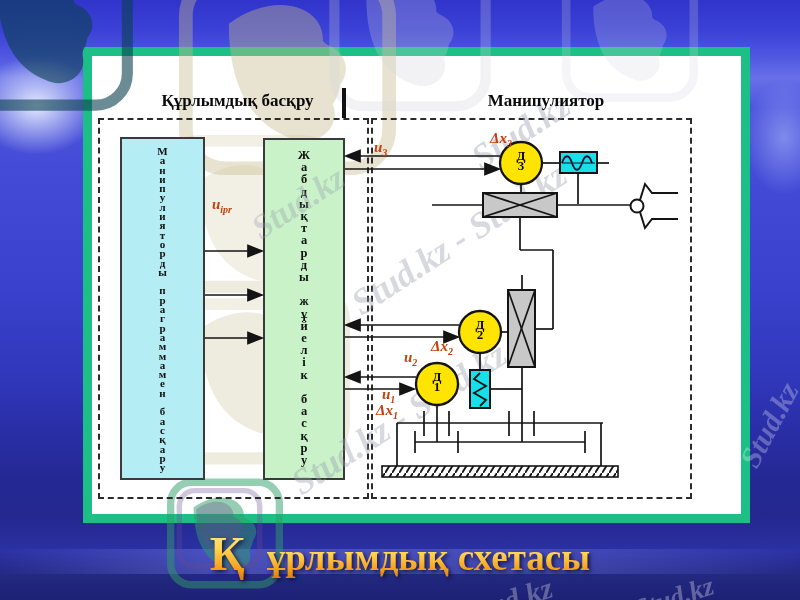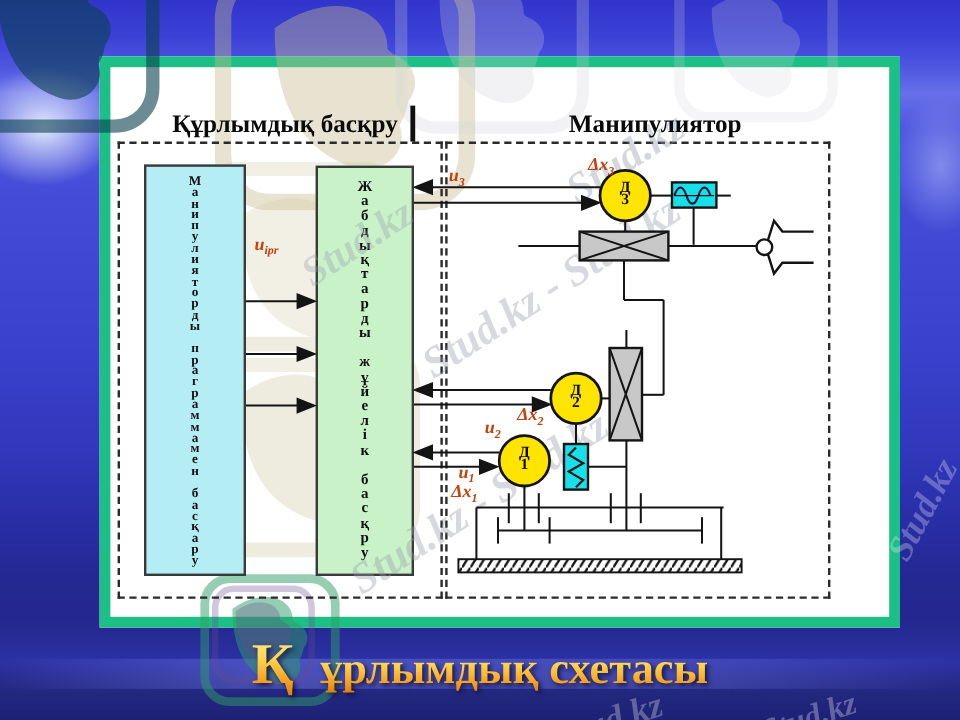--- a/index.html
+++ b/index.html
@@ -30,21 +30,21 @@
 
   .vbox{position:absolute;z-index:3;border:2px solid #3a3a3a;box-sizing:border-box;}
   #program-box{left:120px;top:137px;width:85px;height:343px;background:#b4edf4;}
   #system-box{left:263px;top:138px;width:82px;height:342px;background:#c9f2c9;}
 
   .vtext{white-space:pre-line;text-align:center;font-weight:bold;color:#101010;
          font-family:"Liberation Serif","DejaVu Serif",serif;}
   #program-box .vtext{font-size:11px;line-height:9.3px;padding-top:8px;}
   #system-box .vtext{font-size:12.5px;line-height:12.2px;padding-top:9px;}
 
-  .hdr{position:absolute;z-index:6;font-weight:bold;font-size:21px;color:#0a0a0a;text-align:center;}
+  .hdr{position:absolute;z-index:6;font-weight:bold;font-size:17px;color:#0a0a0a;text-align:center;}
   #hdr-left{left:125px;top:91px;width:225px;}
   #hdr-right{left:456px;top:91px;width:180px;}
   .hdr-divider{position:absolute;left:342px;top:88px;width:4px;height:30px;background:#101010;z-index:6;}
 
   .sig{position:absolute;z-index:6;font-weight:bold;font-style:italic;font-size:15px;color:#c2410c;white-space:nowrap;}
   .sig sub{font-size:10px;font-style:italic;}
   #lbl-uipr{left:212px;top:196px;}
   #lbl-u3{left:374px;top:139px;}   #lbl-dx3{left:450px;top:130px;margin-left:40px;}
   #lbl-u2{left:404px;top:304px;margin-top:45px;}   #lbl-dx2{left:431px;top:302px;margin-top:36px;}
   #lbl-u1{left:382px;top:350px;margin-top:36px;}   #lbl-dx1{left:376px;top:402px;}

